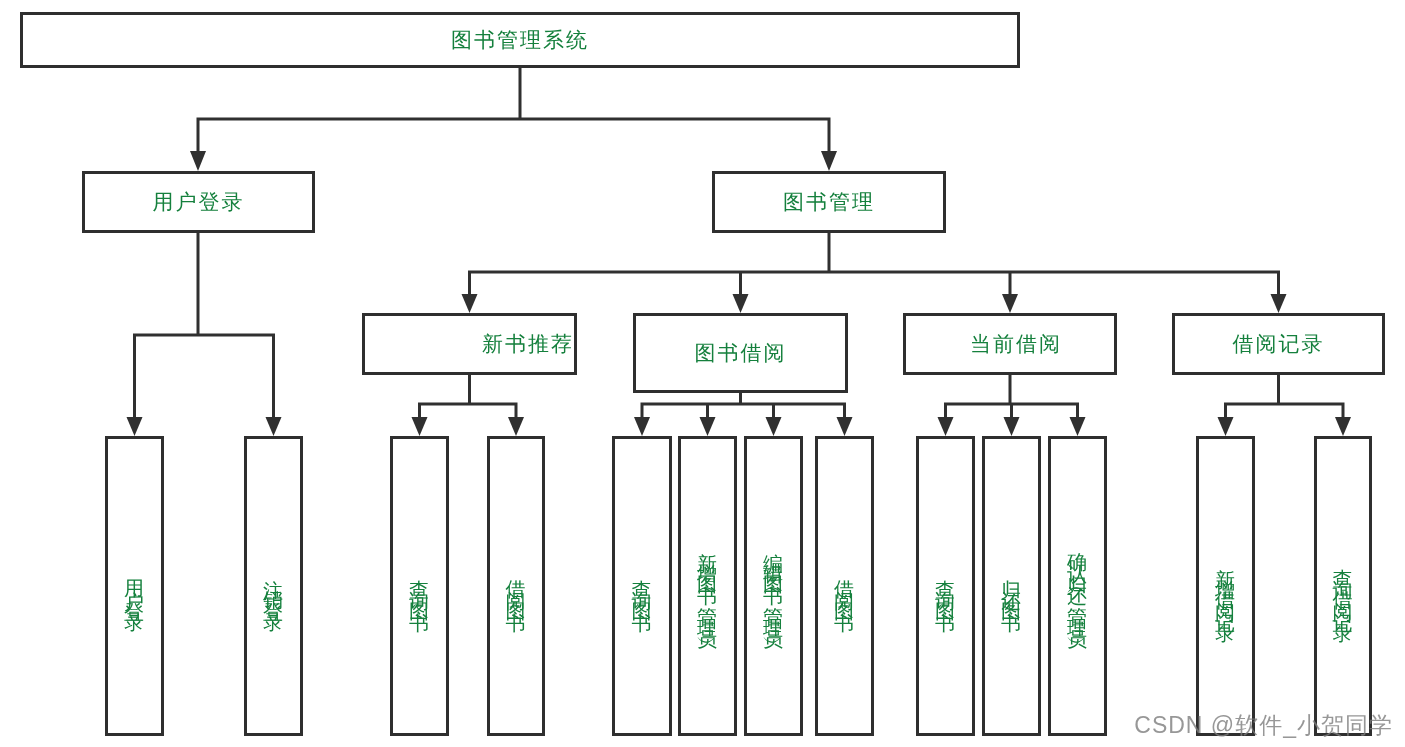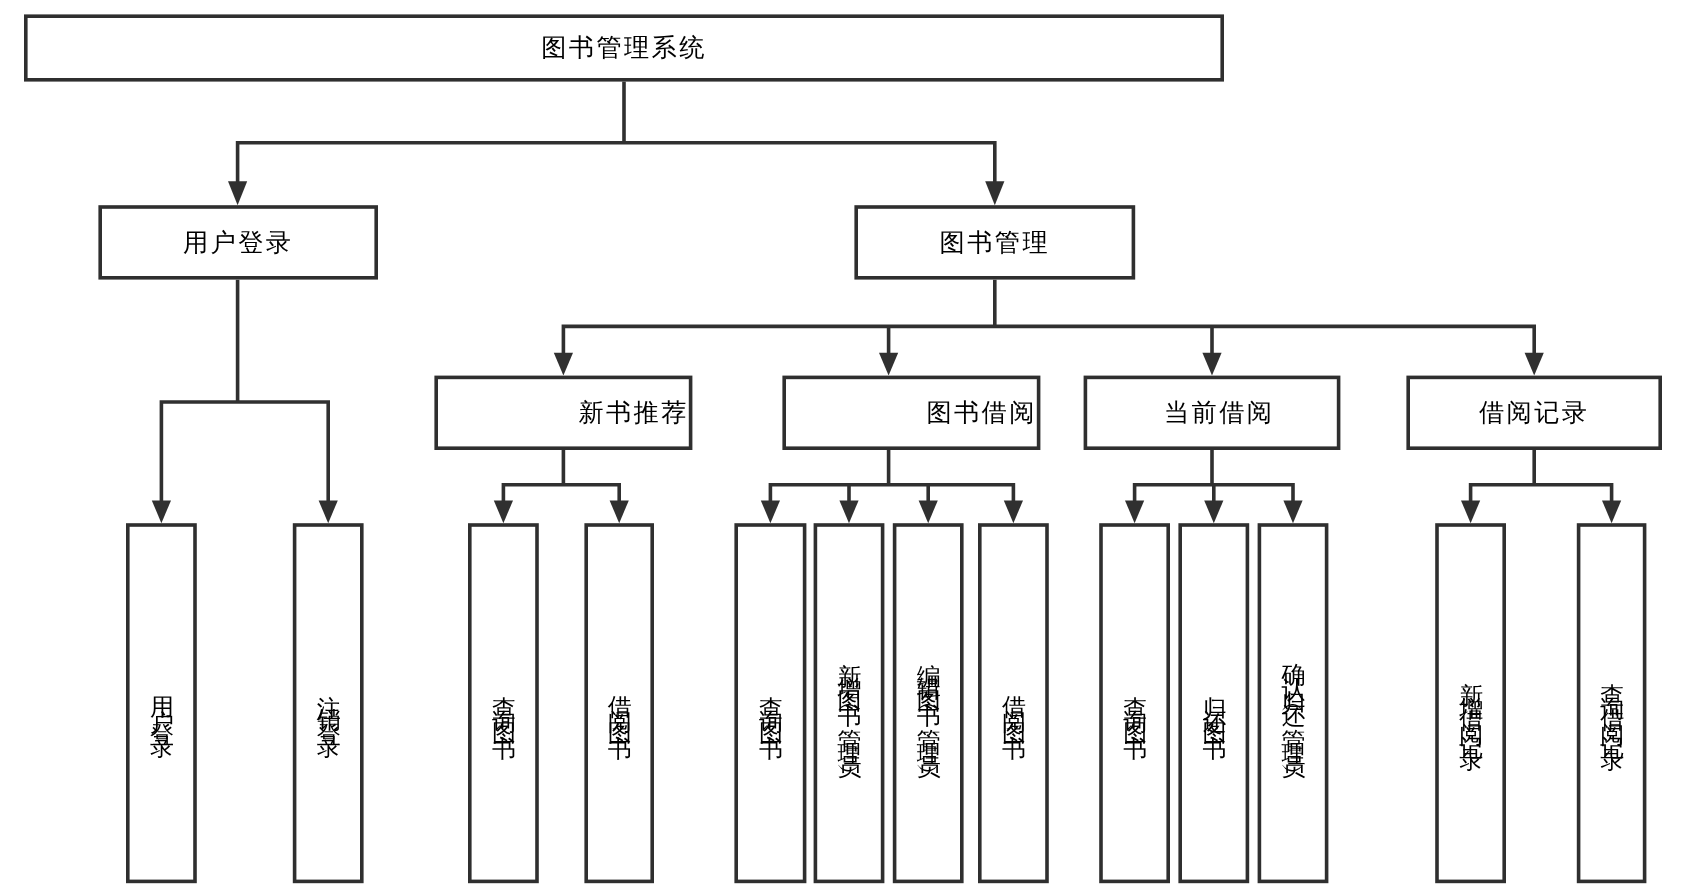--- a/index.html
+++ b/index.html
@@ -31,21 +31,21 @@
     box-sizing: border-box;
     border: 3px solid #2f2f2f;
     background: #ffffff;
     display: flex;
     align-items: center;
     justify-content: center;
     z-index: 2;
   }
   .node .lbl {
     font-size: 21px;
-    color: #000000;
+    color: #15803d;
     letter-spacing: 2px;
     white-space: nowrap;
     text-align: center;
   }
   .node.v .lbl {
     writing-mode: vertical-rl;
     text-orientation: mixed;
     font-size: 20px;
     letter-spacing: 11px;
     line-height: 1;
@@ -124,21 +124,21 @@
   <div class="node h" style="left:82px; top:171px; width:233px; height:62px;">
     <span class="lbl">用户登录</span>
   </div>
   <div class="node h" style="left:712px; top:171px; width:234px; height:62px;">
     <span class="lbl">图书管理</span>
   </div>
 
   <div class="node h" style="left:362px; top:313px; width:215px; height:62px;justify-content:flex-end;">
     <span class="lbl">新书推荐</span>
   </div>
-  <div class="node h" style="left:652px; top:313px; width:215px; height:62px;justify-content:flex-end;">
+  <div class="node h" style="left:633px; top:313px; width:215px; height:80px;">
     <span class="lbl">图书借阅</span>
   </div>
   <div class="node h" style="left:903px; top:313px; width:214px; height:62px;padding-left:12px;">
     <span class="lbl">当前借阅</span>
   </div>
   <div class="node h" style="left:1172px; top:313px; width:213px; height:62px;">
     <span class="lbl">借阅记录</span>
   </div>
 
   <div class="node v" style="left:105px; top:436px; width:59px; height:300px;">
@@ -178,14 +178,15 @@
     <span class="lbl">确认归还（管理员）</span>
   </div>
 
   <div class="node v" style="left:1196px; top:436px; width:59px; height:300px;">
     <span class="lbl">新增借阅记录</span>
   </div>
   <div class="node v" style="left:1314px; top:436px; width:58px; height:300px;">
     <span class="lbl">查询借阅记录</span>
   </div>
 
+  <div class="watermark">CSDN @软件_小贺同学</div>
 
 </div>
 
 </body></html>

